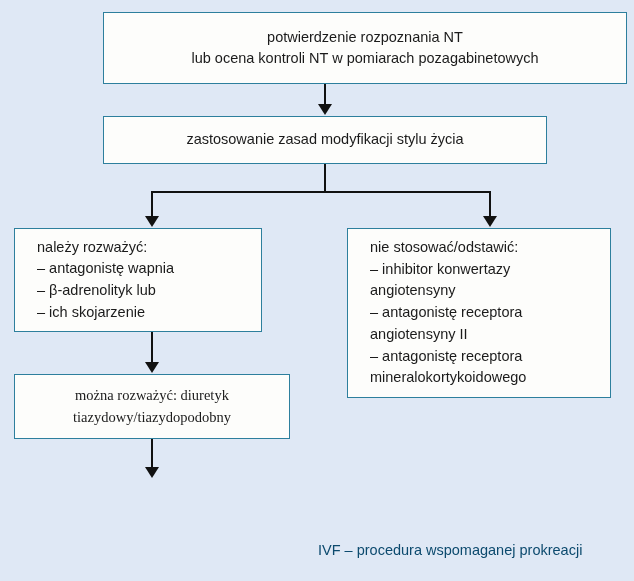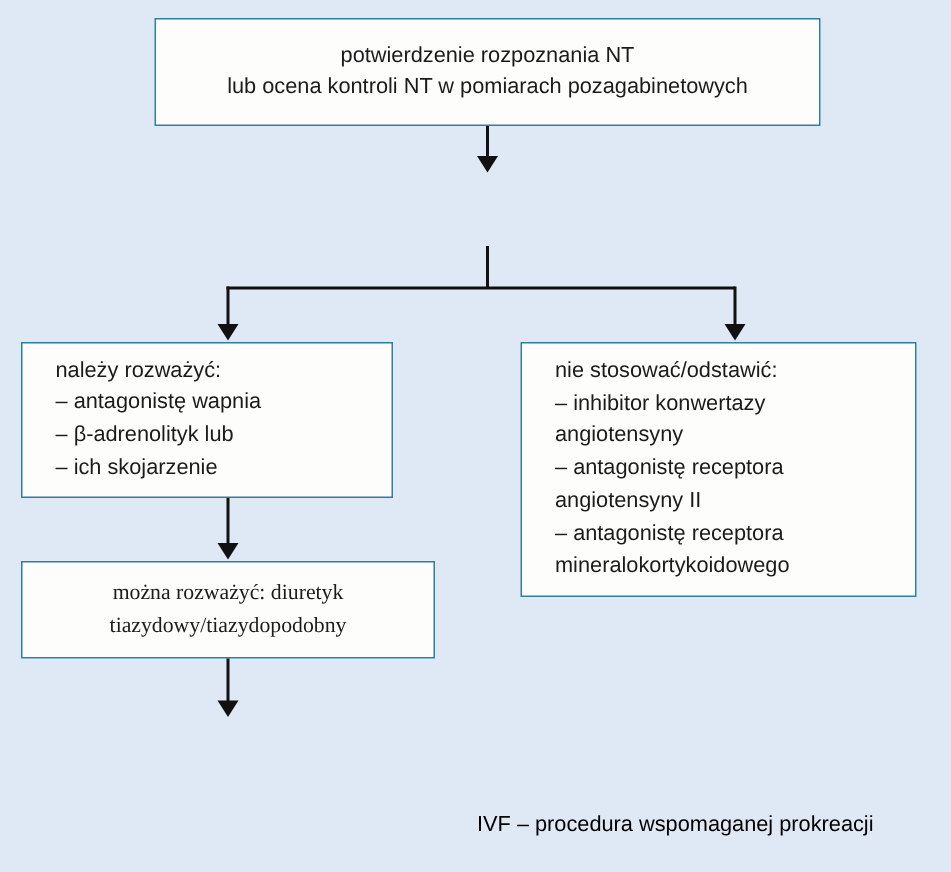--- a/index.html
+++ b/index.html
@@ -58,37 +58,40 @@
     width: 0;
     height: 0;
     border-left: 7.5px solid transparent;
     border-right: 7.5px solid transparent;
     border-top: 11px solid #111111;
   }
   .footnote {
     position: absolute;
     font-size: 14.5px;
     line-height: 1.4;
-    color: #000000;
+    color: #0c4a6e;
     white-space: nowrap;
   }
 </style>
 </head>
 <body>
 
 <div id="chart">
 
-  <div class="node" style="left:103px; top:12px; width:444px; height:72px;">
+  <div class="node" style="left:103px; top:12px; width:524px; height:72px;">
     <div class="node-text">potwierdzenie rozpoznania NT
 lub ocena kontroli NT w pomiarach pozagabinetowych</div>
   </div>
 
   <div class="conn vline" style="left:324px; top:84px; height:22px;"></div>
   <div class="arrowhead" style="left:317.5px; top:104px;"></div>
 
+  <div class="node" style="left:103px; top:116px; width:444px; height:48px;">
+    <div class="node-text">zastosowanie zasad modyfikacji stylu życia</div>
+  </div>
 
   <div class="conn vline" style="left:324px; top:164px; height:28px;"></div>
   <div class="conn hline" style="left:151px; top:191px; width:339px;"></div>
   <div class="conn vline" style="left:151px; top:191px; height:28px;"></div>
   <div class="arrowhead" style="left:145px; top:216px;"></div>
   <div class="conn vline" style="left:489px; top:191px; height:28px;"></div>
   <div class="arrowhead" style="left:483px; top:216px;"></div>
 
   <div class="node left-align list-node" style="left:14px; top:228px; width:248px; height:104px;">
     <div class="node-text">należy rozważyć:

